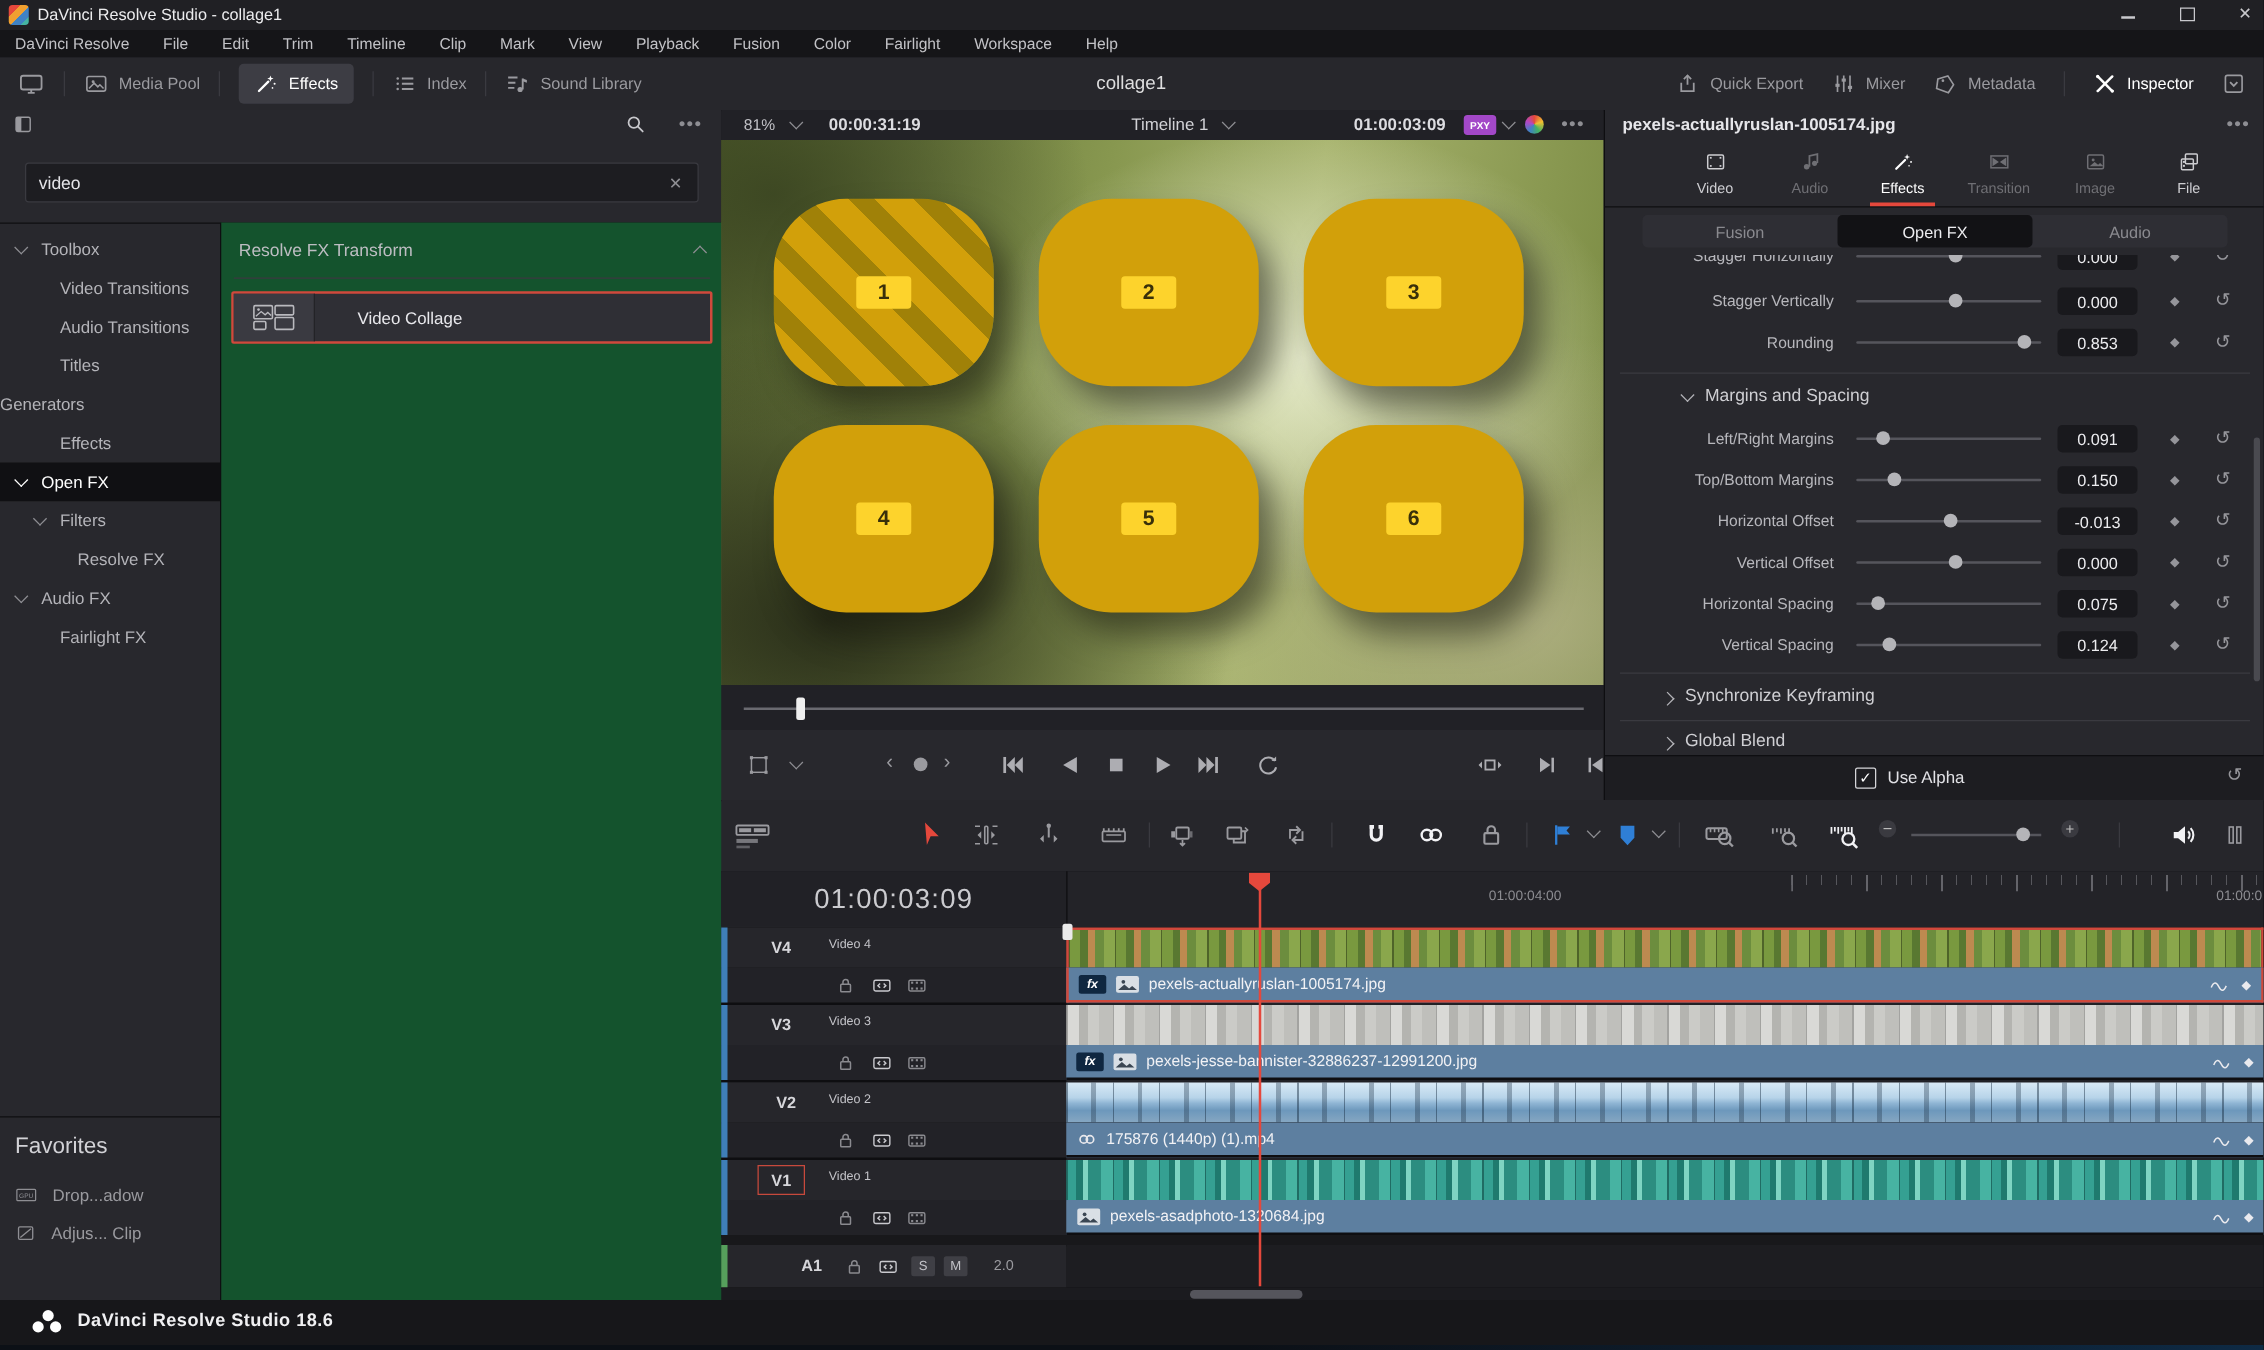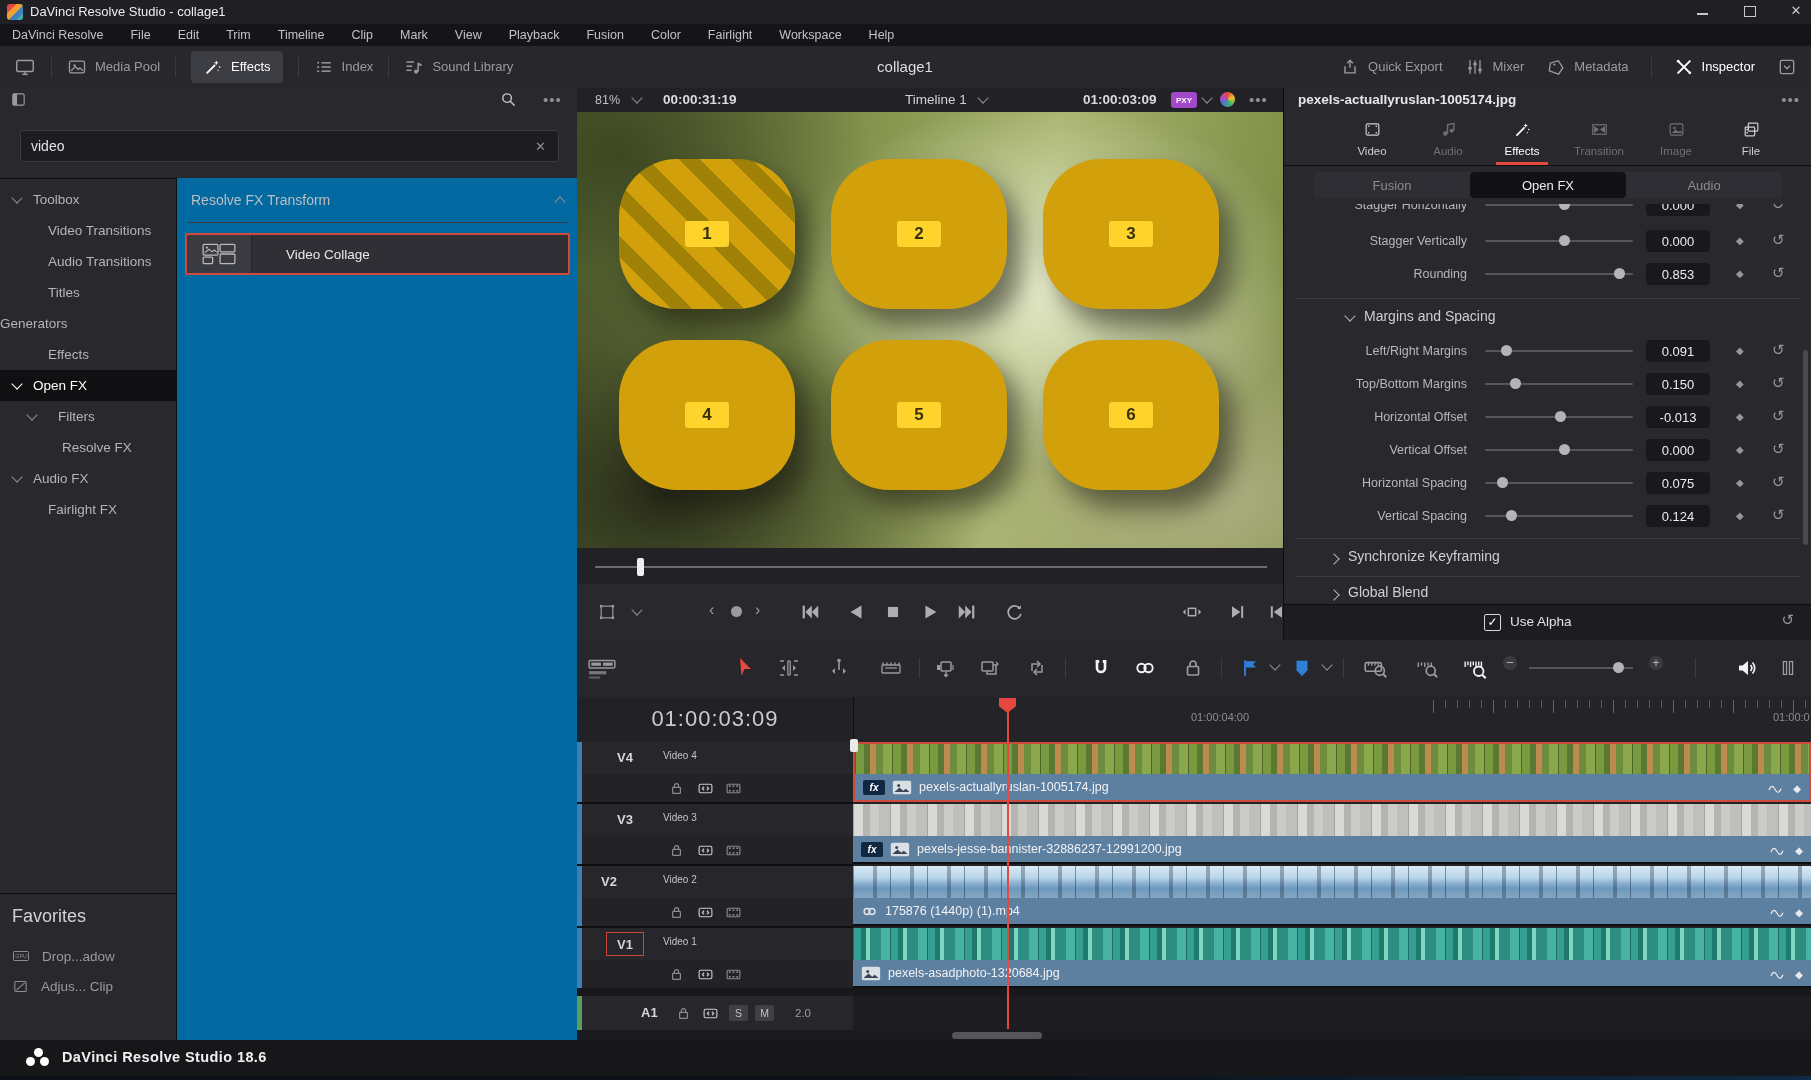--- a/index.html
+++ b/index.html
@@ -19,21 +19,21 @@
   #titlebar{left:0;top:0;width:1811px;height:24px;background:#202024;}
   #menubar{left:0;top:24px;width:1811px;height:22px;background:#151518;display:flex;align-items:center;gap:27px;padding-left:12px;font-size:12.5px;color:#c2c2c6;}
   #menubar span{cursor:default;}
   #topbar{left:0;top:46px;width:1811px;height:42px;background:#27272c;border-bottom:1px solid #0e0e11;}
   .tbtn{display:flex;align-items:center;gap:8px;font-size:13px;color:#9a9a9f;}
   .tbtn.active{color:#fff;}
   
   .strip{top:88px;height:24px;border-bottom:1px solid #0e0e11;}
   
   #leftpanel{left:0;top:112px;width:577px;height:928px;background:#28282d;border-right:1px solid #0e0e11;}
-  #fxcol{position:absolute;left:176px;top:66px;width:401px;height:862px;background:#0369a1;border-left:1px solid #0e0e11;}
+  #fxcol{position:absolute;left:176px;top:66px;width:401px;height:862px;background:#14532d;border-left:1px solid #0e0e11;}
   #searchbox{position:absolute;left:20px;top:18px;width:537px;height:30px;background:#1d1d21;border:1px solid #3a3a40;border-radius:3px;display:flex;align-items:center;}
   #searchbox input{flex:1;background:transparent;border:0;outline:0;color:#e4e4e8;font-size:14px;padding:0 10px;font-family:"Liberation Sans",sans-serif;}
   .treeitem{height:31px;display:flex;align-items:center;font-size:13.5px;color:#b4b4b9;cursor:default;}
   .treeitem.sel{background:#101013;color:#fff;}
   .fav{height:30px;display:flex;align-items:center;gap:12px;font-size:13.5px;color:#9a9a9f;padding-left:12px;}
   
   #viewer{left:577px;top:112px;width:706px;height:436px;overflow:hidden;
     background:
       radial-gradient(420px 300px at 66% 40%, rgba(238,242,214,.9), rgba(170,185,115,0) 62%),
       radial-gradient(500px 360px at 12% 88%, rgba(38,42,24,.95), rgba(38,42,24,0) 65%),
@@ -574,21 +574,21 @@
       <div class="treeitem" style="">
           <span>Generators</span>
         </div>
       <div class="treeitem" style="padding-left:48px;">
           <span>Effects</span>
         </div>
       <div class="treeitem sel" style="padding-left:13px;gap:12px;">
           <span class="chd" style="border-color:#fff;"></span>
           <span>Open FX</span>
         </div>
-      <div class="treeitem" style="padding-left:28px;gap:22px;">
+      <div class="treeitem" style="padding-left:28px;gap:12px;">
           <span class="chd"></span>
           <span>Filters</span>
         </div>
       <div class="treeitem" style="padding-left:62px;">
           <span>Resolve FX</span>
         </div>
       <div class="treeitem" style="padding-left:13px;gap:12px;">
           <span class="chd"></span>
           <span>Audio FX</span>
         </div>
@@ -979,21 +979,21 @@
     <span class="clipname">pexels-jesse-bannister-32886237-12991200.jpg</span>
     <span class="kficons">
         <svg class="ic" width="16" height="16" style="color:#eaeaee">
           <use href="#i-curve"></use>
         </svg>
         <span style="font-size:10px;">◆</span>
       </span>
   </div>
 
   <div class="trkname" style="top:866px;">
-    <span class="tid abs" style="left:24px;top:8px;">V2</span>
+    <span class="tid abs" style="left:44px;top:8px;">V2</span>
     <span class="tname abs" style="left:86px;top:8px;">Video 2</span>
   </div>
   <div class="trkctl" style="top:898px;">
     <svg class="ic abs ctlico" width="17" height="17" style="left:91px;top:6px;">
         <use href="#i-lock"></use>
       </svg>
     <svg class="ic abs" width="19" height="17" style="left:119px;top:6px;color:#c9c9ce">
         <use href="#i-autosel"></use>
       </svg>
     <svg class="ic abs ctlico" width="19" height="17" style="left:147px;top:6px;">

